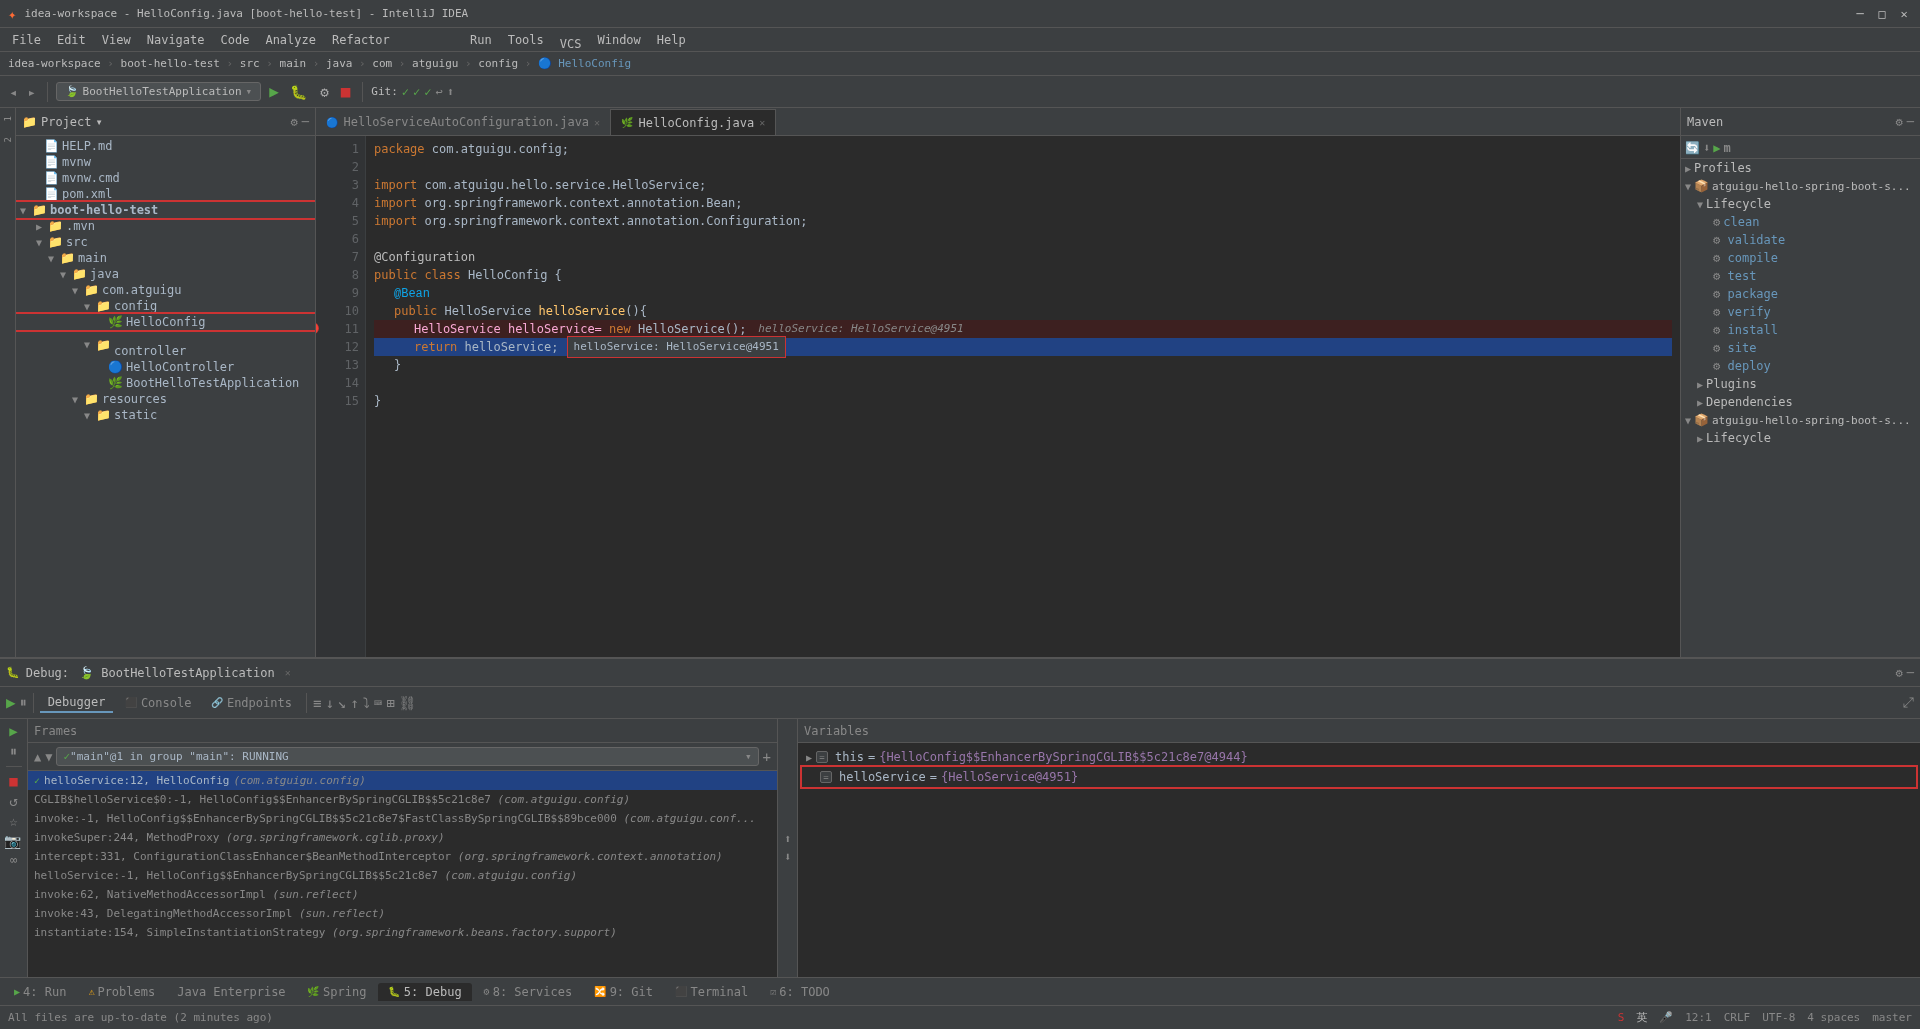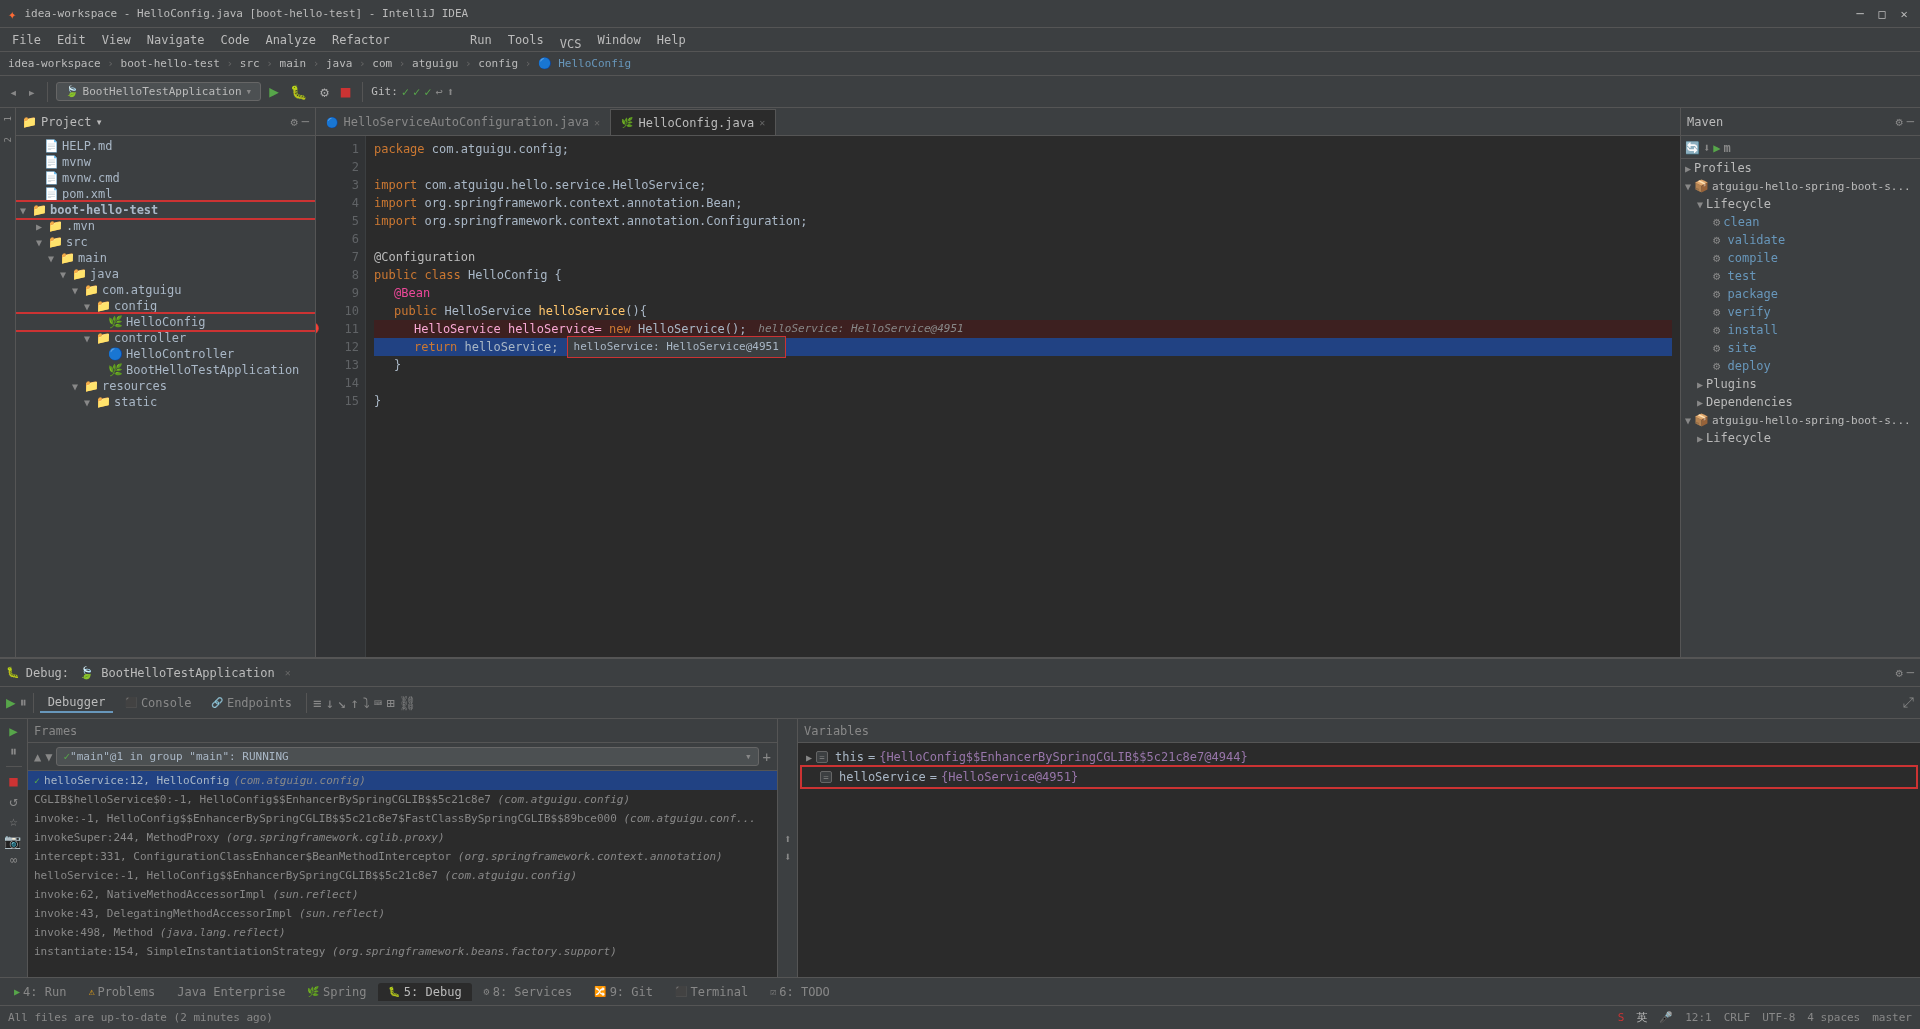--- a/index.html
+++ b/index.html
@@ -182,21 +182,21 @@
 
         <div class="tree-item" style="padding-left:80px; outline:2px solid #cc3333;">
           <span style="width:12px;"></span>
           <span style="color:#57a64a; margin-right:3px;">🌿</span>
           <span style="color:#a9b7c6;">HelloConfig</span>
         </div>
 
         <div class="tree-item" style="padding-left:68px;">
           <span style="color:#888; width:12px; font-size:10px;">▼</span>
           <span style="color:#e8a317; margin-right:3px;">📁</span>
-          <span style="color:#a9b7c6;">controller</span>
+          <span style="color:#a9b7c6;margin-top:13px;">controller</span>
         </div>
 
         <div class="tree-item" style="padding-left:80px;">
           <span style="width:12px;"></span>
           <span style="color:#6897bb; margin-right:3px;">🔵</span>
           <span style="color:#a9b7c6;">HelloController</span>
         </div>
 
         <div class="tree-item" style="padding-left:80px;">
           <span style="width:12px;"></span>
@@ -258,21 +258,21 @@
 
         <div style="flex:1; padding:4px 8px; font-size:12px; line-height:18px; overflow:auto; font-family:'Consolas','Monaco',monospace; position:relative; background:#2b2b2b;">
           <div style="height:18px; white-space:pre;"><span style="color:#cc7832;">package</span><span style="color:#a9b7c6;"> com.atguigu.config;</span></div>
           <div style="height:18px; white-space:pre;"> </div>
           <div style="height:18px; white-space:pre;"><span style="color:#cc7832;">import</span><span style="color:#a9b7c6;"> com.atguigu.hello.service.HelloService;</span></div>
           <div style="height:18px; white-space:pre;"><span style="color:#cc7832;">import</span><span style="color:#a9b7c6;"> org.springframework.context.annotation.Bean;</span></div>
           <div style="height:18px; white-space:pre;"><span style="color:#cc7832;">import</span><span style="color:#a9b7c6;"> org.springframework.context.annotation.Configuration;</span></div>
           <div style="height:18px; white-space:pre;"> </div>
           <div style="height:18px; white-space:pre;"><span style="color:#bbb;">@Configuration</span></div>
           <div style="height:18px; white-space:pre;"><span style="color:#cc7832;">public class</span><span style="color:#a9b7c6;"> HelloConfig {</span></div>
-          <div style="height:18px; white-space:pre; padding-left:20px;"><span style="color:#ec4899;">@Bean</span></div>
+          <div style="height:18px; white-space:pre; padding-left:20px;"><span style="color:#0ea5e9;font-family:Liberation Mono, monospace;">@Bean</span></div>
           <div style="height:18px; white-space:pre; padding-left:20px;"><span style="color:#cc7832;">public</span><span style="color:#a9b7c6;"> HelloService </span><span style="color:#ffc66d;">helloService</span><span style="color:#a9b7c6;">(){</span></div>
           <div style="height:18px; white-space:pre; padding-left:40px; background:#3d2020; display:flex; align-items:center;">
             <span style="color:#f9a8d4;">HelloService helloService= </span><span style="color:#cc7832;">new</span><span style="color:#a9b7c6;"> HelloService();</span>
             <span style="color:#888; font-style:italic; margin-left:12px; font-size:11px;">helloService: HelloService@4951</span>
           </div>
           <div style="height:18px; white-space:pre; padding-left:40px; background:#214283; display:flex; align-items:center;">
             <span style="color:#cc7832;">return</span><span style="color:#a9b7c6;"> helloService;</span>
             <span style="background:#3c3f41; border:1px solid #cc3333; color:#a9b7c6; padding:1px 6px; font-size:11px; margin-left:8px;">helloService: HelloService@4951</span>
           </div>
           <div style="height:18px; white-space:pre; padding-left:20px;"><span style="color:#a9b7c6;">}</span></div>
@@ -450,23 +450,20 @@
           <div style="padding:3px 6px; cursor:pointer; color:#888; font-size:11px;">
             helloService:-1, HelloConfig$$EnhancerBySpringCGLIB$$5c21c8e7 <span style="font-style:italic;">(com.atguigu.config)</span>
           </div>
           <div style="padding:3px 6px; cursor:pointer; color:#888; font-size:11px;">
             invoke:62, NativeMethodAccessorImpl <span style="font-style:italic;">(sun.reflect)</span>
           </div>
           <div style="padding:3px 6px; cursor:pointer; color:#888; font-size:11px;">
             invoke:43, DelegatingMethodAccessorImpl <span style="font-style:italic;">(sun.reflect)</span>
           </div>
           <div style="padding:3px 6px; cursor:pointer; color:#888; font-size:11px;">
-            invoke:498, Method <span style="font-style:italic;">(java.lang.reflect)</span>
-          </div>
-          <div style="padding:3px 6px; cursor:pointer; color:#888; font-size:11px;">
             instantiate:154, SimpleInstantiationStrategy <span style="font-style:italic;">(org.springframework.beans.factory.support)</span>
           </div>
         </div>
       </div>
 
       <div style="width:20px; background:#3c3f41; border-right:1px solid #555; display:flex; flex-direction:column; align-items:center; justify-content:center; gap:4px;">
         <span style="color:#888; cursor:pointer; font-size:12px;">⬆</span>
         <span style="color:#888; cursor:pointer; font-size:12px;">⬇</span>
       </div>
 

